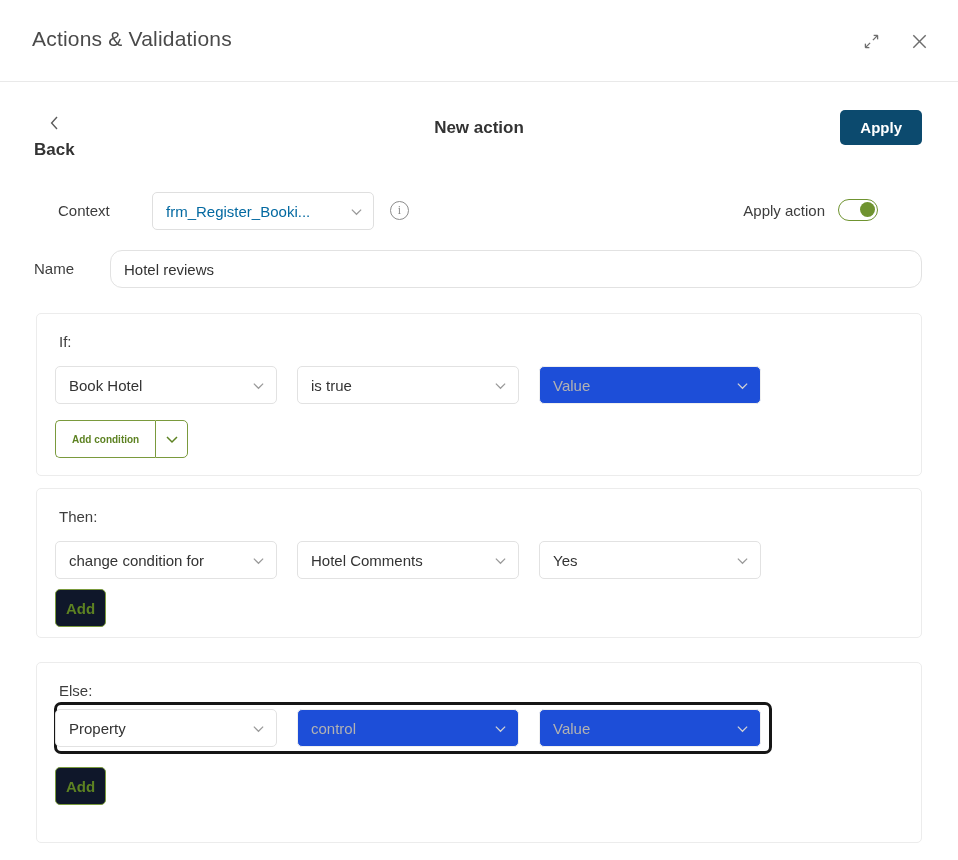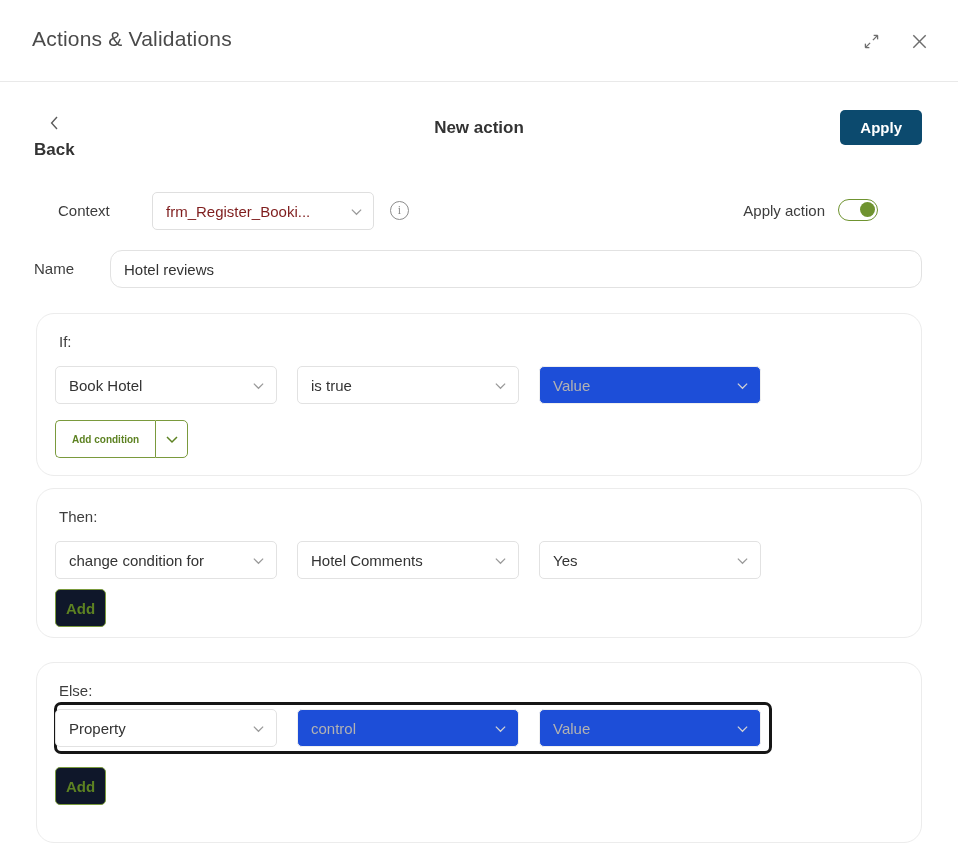--- a/index.html
+++ b/index.html
@@ -50,21 +50,21 @@
 
   
   .ctx-row { position:absolute; left:0; top:192px; width:890px; height:40px;margin-left:24px; }
   .ctx-label { position:absolute; left:34px; top:10px; font-size:15px; color:#3d3d3d; }
   .ctx-select {
     position:absolute; left:128px; top:0px; width:222px; height:38px;
     border:1px solid #dfdfdf; border-radius:5px; background:#fff;
     display:flex; align-items:center; padding:0 10px 0 13px; cursor:pointer;
   }
   .ctx-select .txt {
-    flex:1; font-size:15px; color:#7f1d1d; overflow:hidden; white-space:nowrap;
+    flex:1; font-size:15px; color:#0369a1; overflow:hidden; white-space:nowrap;
   }
   .info-icon {
     position:absolute; left:366px; top:9px; width:19px; height:19px;
     border:1.5px solid #8c8c8c; border-radius:50%;
     color:#8c8c8c; font-size:12px; line-height:16px; text-align:center;
     font-family:"Liberation Serif", serif; cursor:pointer;
   }
   .enable-wrap { position:absolute; right:36px; top:7px; display:flex; align-items:center; gap:13px; }
   .enable-lbl { font-size:15px; color:#3d3d3d; }
   .toggle {
@@ -82,21 +82,21 @@
   .name-input {
     position:absolute; left:110px; top:0; width:812px; height:38px;
     border:1px solid #e2e2e2; border-radius:12px; background:#fff;
     font-size:15px; color:#333; padding:0 13px;
     font-family:"Liberation Sans", sans-serif; outline:none;
   }
 
   
   .card {
     position:absolute; left:36px; width:886px;
-    border:1px solid #ececec; border-radius:18px; background:#fff;
+    border:1px solid #ececec; border-radius:5px; background:#fff;
   }
   #card-if   { top:313px;  height:163px; }
   #card-then { top:488px;  height:150px; }
   #card-else { top:662px;  height:181px; }
 
   .sect-label { position:absolute; left:22px; top:19px; font-size:15px; color:#3d3d3d; }
 
   .row { position:absolute; left:18px; display:flex; gap:20px; }
   #row-if   { top:52px; }
   #row-then { top:52px; }

